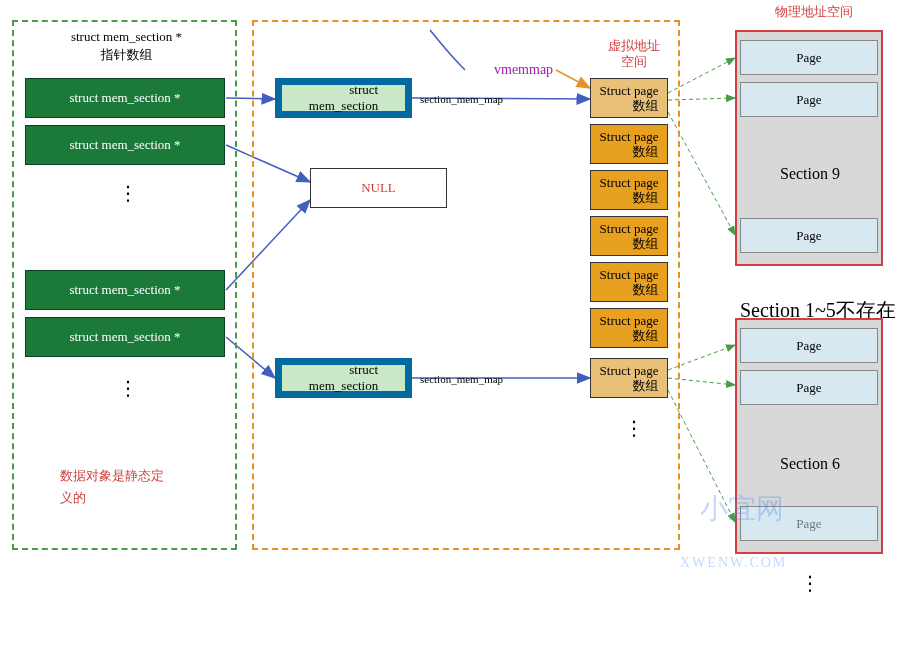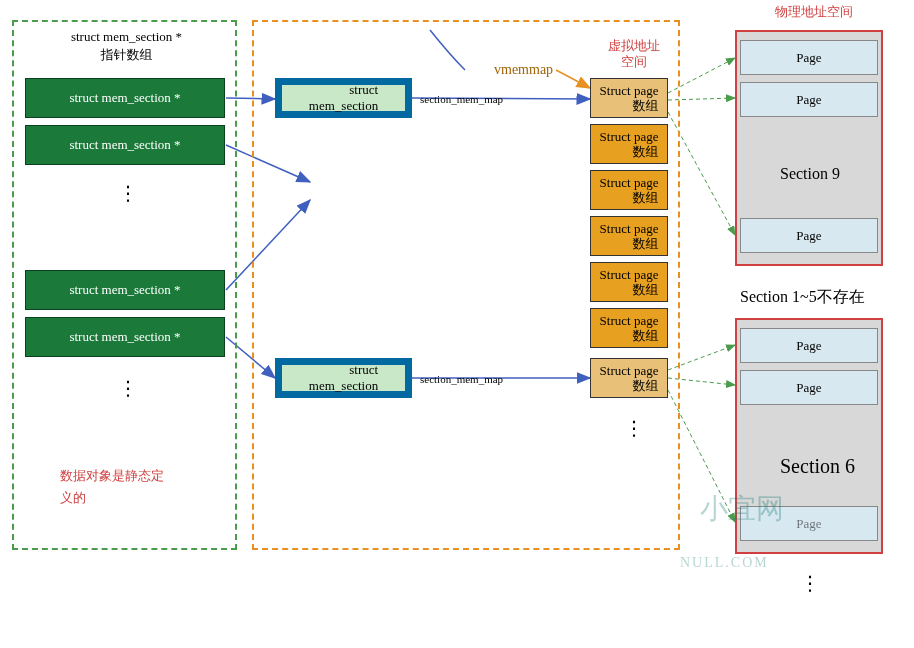--- a/index.html
+++ b/index.html
@@ -11,23 +11,23 @@
 .green-box{background:#1b7a3a;color:#fff;border:1px solid #0a4020}
 .lightgreen-box{background:#c8e8c8;border:7px solid #0369a1}
 .null-box{background:#fff;border:1px solid #333}
 .orange-box{background:#e8c078;border:1px solid #333}
 .darkorange-box{background:#e8a020;border:1px solid #333}
 .page-box{background:#d8e8f0;border:1px solid #888}
 .section-box{background:#d8d8d8;border:1px solid #888}
 .red-border{border:2px solid #d04040}
 .label{position:absolute;white-space:nowrap}
 .red-text{color:#d04040}
-.orange-text{color:#a16207}
+.orange-text{color:#a21caf}
 .dots{position:absolute;font-size:20px;line-height:6px}
-.watermark{position:absolute;color:#0f766e;font-size:28px;opacity:0.3}
+.watermark{position:absolute;color:#3b82f6;font-size:28px;opacity:0.3}
 svg{position:absolute;top:0;left:0;width:914px;height:648px;pointer-events:none}
 </style>
 </head>
 <body>
 
 <div class="container">
 
 <svg>
 <defs>
 <marker id="ah" markerWidth="10" markerHeight="8" refX="9" refY="4" orient="auto">
@@ -71,20 +71,23 @@
     </div>
 <div class="box green-box" style="left:25px;top:317px;width:200px;height:40px">
       <span>struct mem_section *</span>
     </div>
 <div class="dots" style="left:118px;top:385px">⋮</div>
 <div class="label red-text" style="left:60px;top:465px;width:140px;line-height:22px;white-space:normal">数据对象是静态定<br>义的</div>
 
 <div class="box dashed-orange" style="left:252px;top:20px;width:428px;height:530px"></div>
 
 <div class="box lightgreen-box" style="left:275px;top:78px;width:137px;height:40px;line-height:16px">struct<br>mem_section</div>
+<div class="box null-box" style="left:310px;top:168px;width:137px;height:40px">
+      <span class="red-text">NULL</span>
+    </div>
 <div class="box lightgreen-box" style="left:275px;top:358px;width:137px;height:40px;line-height:16px">struct<br>mem_section</div>
 
 <div class="label" style="left:420px;top:93px;font-size:11px">section_mem_map</div>
 <div class="label" style="left:420px;top:373px;font-size:11px">section_mem_map</div>
 <div class="label orange-text" style="left:494px;top:62px;font-size:14px">vmemmap</div>
 <div class="label red-text" style="left:596px;top:38px;width:76px;text-align:center;line-height:16px;white-space:normal">虚拟地址<br>空间</div>
 
 <div class="box orange-box" style="left:590px;top:78px;width:78px;height:40px;line-height:15px">Struct page<br>数组</div>
 <div class="box darkorange-box" style="left:590px;top:124px;width:78px;height:40px;line-height:15px">Struct page<br>数组</div>
 <div class="box darkorange-box" style="left:590px;top:170px;width:78px;height:40px;line-height:15px">Struct page<br>数组</div>
@@ -95,27 +98,27 @@
 <div class="dots" style="left:624px;top:425px">⋮</div>
 
 <div class="label red-text" style="left:775px;top:3px;font-size:13px">物理地址空间</div>
 
 <div class="box section-box red-border" style="left:735px;top:30px;width:148px;height:236px"></div>
 <div class="box page-box" style="left:740px;top:40px;width:138px;height:35px">Page</div>
 <div class="box page-box" style="left:740px;top:82px;width:138px;height:35px">Page</div>
 <div class="label" style="left:780px;top:165px;font-size:16px">Section 9</div>
 <div class="box page-box" style="left:740px;top:218px;width:138px;height:35px">Page</div>
 
-<div class="label" style="left:740px;top:287px;font-size:16px">Section 1~5不存在</div>
+<div class="label" style="left:740px;top:297px;font-size:20px">Section 1~5不存在</div>
 
 <div class="box section-box red-border" style="left:735px;top:318px;width:148px;height:236px"></div>
 <div class="box page-box" style="left:740px;top:328px;width:138px;height:35px">Page</div>
 <div class="box page-box" style="left:740px;top:370px;width:138px;height:35px">Page</div>
-<div class="label" style="left:780px;top:455px;font-size:20px">Section 6</div>
+<div class="label" style="left:780px;top:455px;font-size:16px">Section 6</div>
 <div class="box page-box" style="left:740px;top:506px;width:138px;height:35px">
       <span style="opacity:0.5">Page</span>
     </div>
 <div class="dots" style="left:800px;top:580px">⋮</div>
 
 <div class="watermark" style="left:700px;top:490px;font-family:SimSun,serif">小宜网</div>
-<div class="watermark" style="left:680px;top:555px;font-size:14px;letter-spacing:2px">NULL.COM</div>
+<div class="watermark" style="left:680px;top:555px;font-size:14px;letter-spacing:2px">XWENW.COM</div>
 
 </div>
 
 </body></html>

